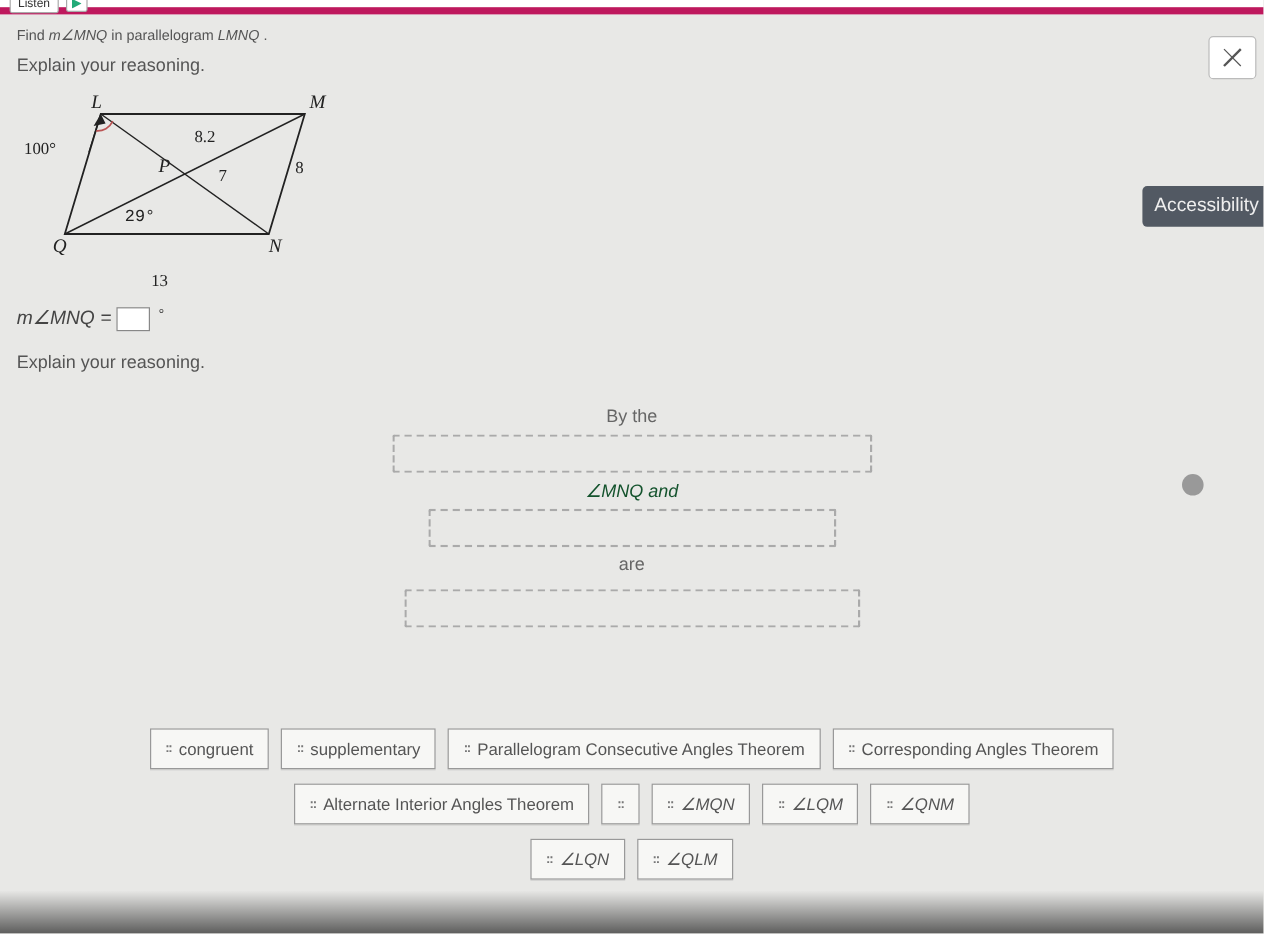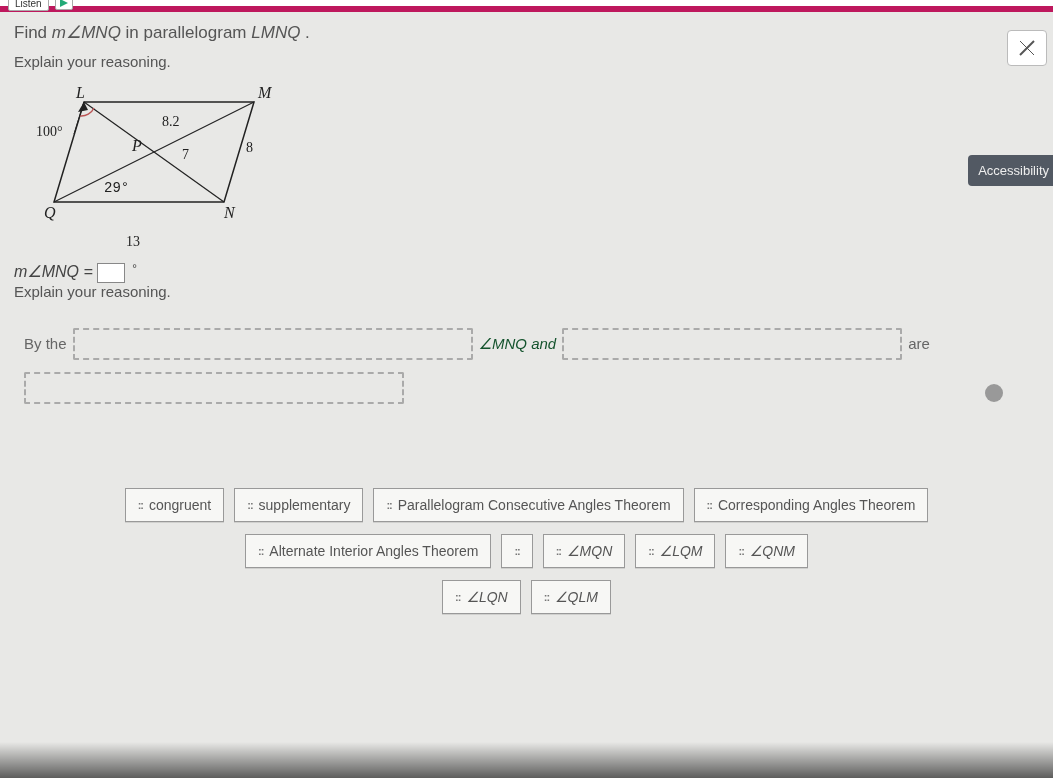--- a/index.html
+++ b/index.html
@@ -32,46 +32,46 @@
 .play-btn {
   border: 1px solid #aaa;
   background: #fff;
   width: 18px; height: 14px;
   display:flex;align-items:center;justify-content:center;
   border-radius:2px;
 }
 .content {
   padding: 10px 14px 0 14px;
 }
-.prompt1 { font-size: 17px; color:#555; margin-bottom:10px;}
+.prompt1 { font-size: 12px; color:#555; margin-bottom:10px;}
 .prompt1 i { font-style: italic; }
 .prompt2 { font-size: 15px; color:#555; margin-bottom:12px;}
 .diagram {
   position: relative;
   width: 280px; height: 150px;
   margin: 8px 0 30px 0;
   font-family: 'Times New Roman', serif;
 }
 .diagram svg { position:absolute; left:0; top:0; }
 .dlabel { position:absolute; font-size:16px; font-style: italic; color:#222;}
 .dnum { position:absolute; font-size:14px; color:#222;}
 
-.answer-line { font-size:16px; color:#444; font-style: italic;}
+.answer-line { font-size:16px; color:#444; margin-bottom:18px; font-style: italic;}
 .answer-line .box{
   display:inline-block; width:28px; height:20px;
   border:1px solid #888; background:#fff; vertical-align:middle;
 }
 .answer-line .deg{font-size:12px; vertical-align:top; margin-left:2px;}
 .explain-label{font-size:15px; color:#555; margin-bottom:14px;}
 
 .reasoning-box{
   padding: 14px 10px 26px 10px;
   position:relative;
 }
-.line{display:flex; align-items:center; flex-wrap:wrap; gap:6px; font-size:15px; color:#666; margin-bottom:8px;}
+.line{display:flex; align-items:center; flex-wrap:wrap; gap:6px; font-size:15px; color:#666; margin-bottom:8px;flex-direction:column;}
 .dropzone{
   border: 2px dashed #aaa;
   height: 32px;
   border-radius:2px;
   background: transparent;
 }
 .dz1{ width: 400px;}
 .dz2{ width: 340px;}
 .dz3{ width: 380px; margin-top:4px;}
 .angle-mnq{font-style:italic; color:#14532d;}
@@ -98,21 +98,21 @@
 .grip{letter-spacing:-1px; font-weight:bold; color:#777; font-size:11px;}
 
 .topright-btn{
   position:absolute; right:6px; top:30px;
   width:40px;height:36px;border:1px solid #bbb;background:#fff;
   border-radius:4px; display:flex;align-items:center;justify-content:center;
 }
 .accessibility-tab{
   position:absolute; right:0; top:155px;
   background:#525963; color:#eee;
-  padding:8px 4px 8px 10px; font-size:13px;
+  padding:8px 4px 8px 10px; font-size:16px;
   border-radius:4px 0 0 4px;
 }
 .bottom-shadow{
   position:absolute; bottom:0; left:0; right:0; height:36px;
   background: linear-gradient(to bottom, rgba(0,0,0,0), rgba(0,0,0,0.6));
 }
 </style>
 </head>
 <body>
 
@@ -158,21 +158,21 @@
     <span class="dlabel" style="left:62px; top:2px;">L</span>
     <span class="dlabel" style="left:244px; top:2px;">M</span>
     <span class="dlabel" style="left:210px; top:122px;">N</span>
     <span class="dlabel" style="left:30px; top:122px;">Q</span>
     <span class="dlabel" style="left:118px; top:55px;">P</span>
     <span class="dnum" style="left:148px; top:32px;">8.2</span>
     <span class="dnum" style="left:168px; top:65px;">7</span>
     <span class="dnum" style="left:232px; top:58px;">8</span>
     <span class="dnum" style="left:112px; top:124px;margin-top:28px;">13</span>
     <span class="dnum" style="left:90px; top:98px;font-family:Liberation Mono, monospace;">29°</span>
-    <span class="dnum" style="left:22px; top:42px;">100°</span>
+    <span class="dnum" style="left:6px; top:42px;">100°</span>
   </div>
 
   <p class="answer-line">
     <span>m∠MNQ =</span>
     <input class="box" type="text" style="">
     <span class="deg">°</span>
   </p>
 
   <p class="explain-label">Explain your reasoning.</p>
 

